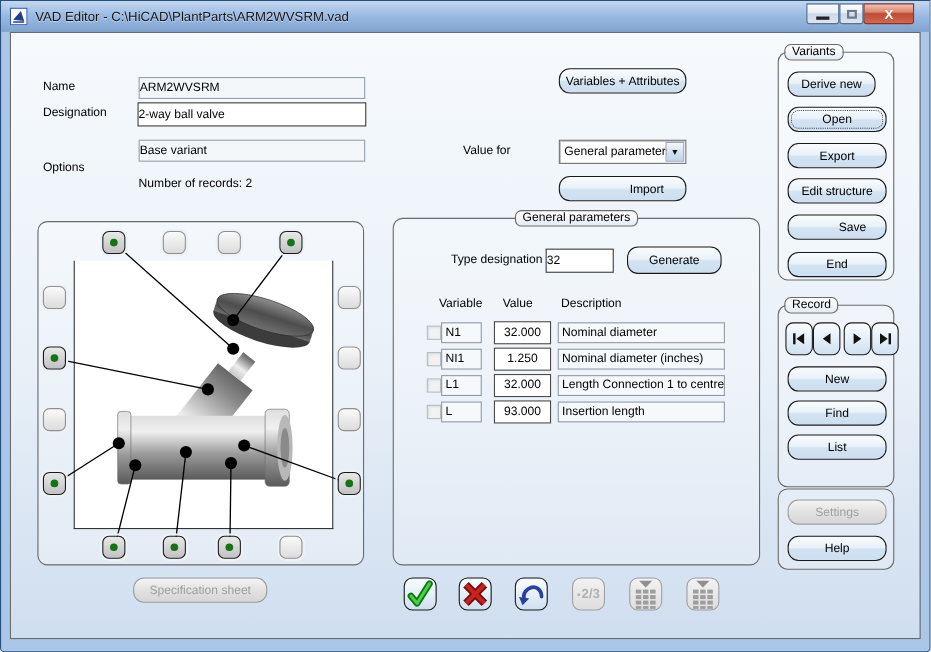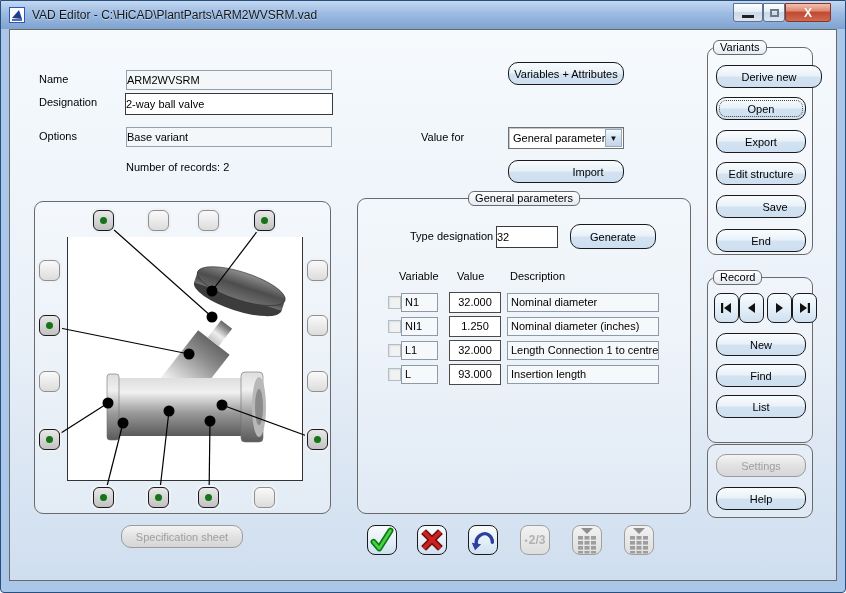--- a/index.html
+++ b/index.html
@@ -172,38 +172,38 @@
   </div>
 
   <div class="client">
 
     <div class="lbl" style="left:29px; top:43px;">Name</div>
     <div class="field ro" style="left:116px; top:40px; width:206px; height:20px;">ARM2WVSRM</div>
 
     <div class="lbl" style="left:29px; top:66px;">Designation</div>
     <div class="field" style="left:115px; top:63px; width:208px; height:22px; line-height:20px;">2-way ball valve</div>
 
-    <div class="lbl" style="left:29px; top:100px;">Options</div>
+    <div class="lbl" style="left:29px; top:116px;">Options</div>
     <div class="field ro" style="left:116px; top:97px; width:206px; height:20px;">Base variant</div>
 
     <div class="lbl" style="left:116px; top:131px;">Number of records: 2</div>
 
     <div class="btn" style="left:498px; top:32px; width:116px; height:23px;">Variables + Attributes</div>
 
     <div class="lbl" style="left:411px; top:101px;">Value for</div>
     <div class="combo" style="left:498px; top:97px; width:116px; height:22px;">
       <div class="val">General parameters</div>
       <div class="arrow">▼</div>
     </div>
 
     <div class="btn" style="left:498px; top:130px; width:116px; height:23px;padding-left:44px;">Import</div>
 
     <div class="group" style="left:697px; top:17px; width:106px; height:208px;">
       <div class="group-label" style="left:5px;">Variants</div>
-      <div class="btn" style="left:8px; top:17px; width:106px; height:23px;">Derive new</div>
+      <div class="btn" style="left:8px; top:17px; width:80px; height:23px;">Derive new</div>
       <div class="btn focus" style="left:8px; top:49px; width:90px; height:23px;">Open</div>
       <div class="btn" style="left:8px; top:82px; width:90px; height:23px;">Export</div>
       <div class="btn" style="left:8px; top:114px; width:90px; height:23px;">Edit structure</div>
       <div class="btn" style="left:8px; top:147px; width:90px; height:23px;padding-left:28px;">Save</div>
       <div class="btn" style="left:8px; top:181px; width:90px; height:23px;">End</div>
     </div>
 
     <div class="group" style="left:697px; top:247px; width:106px; height:166px;">
       <div class="group-label" style="left:5px;">Record</div>
       <div class="navbtn" style="left:6px; top:15px;">

